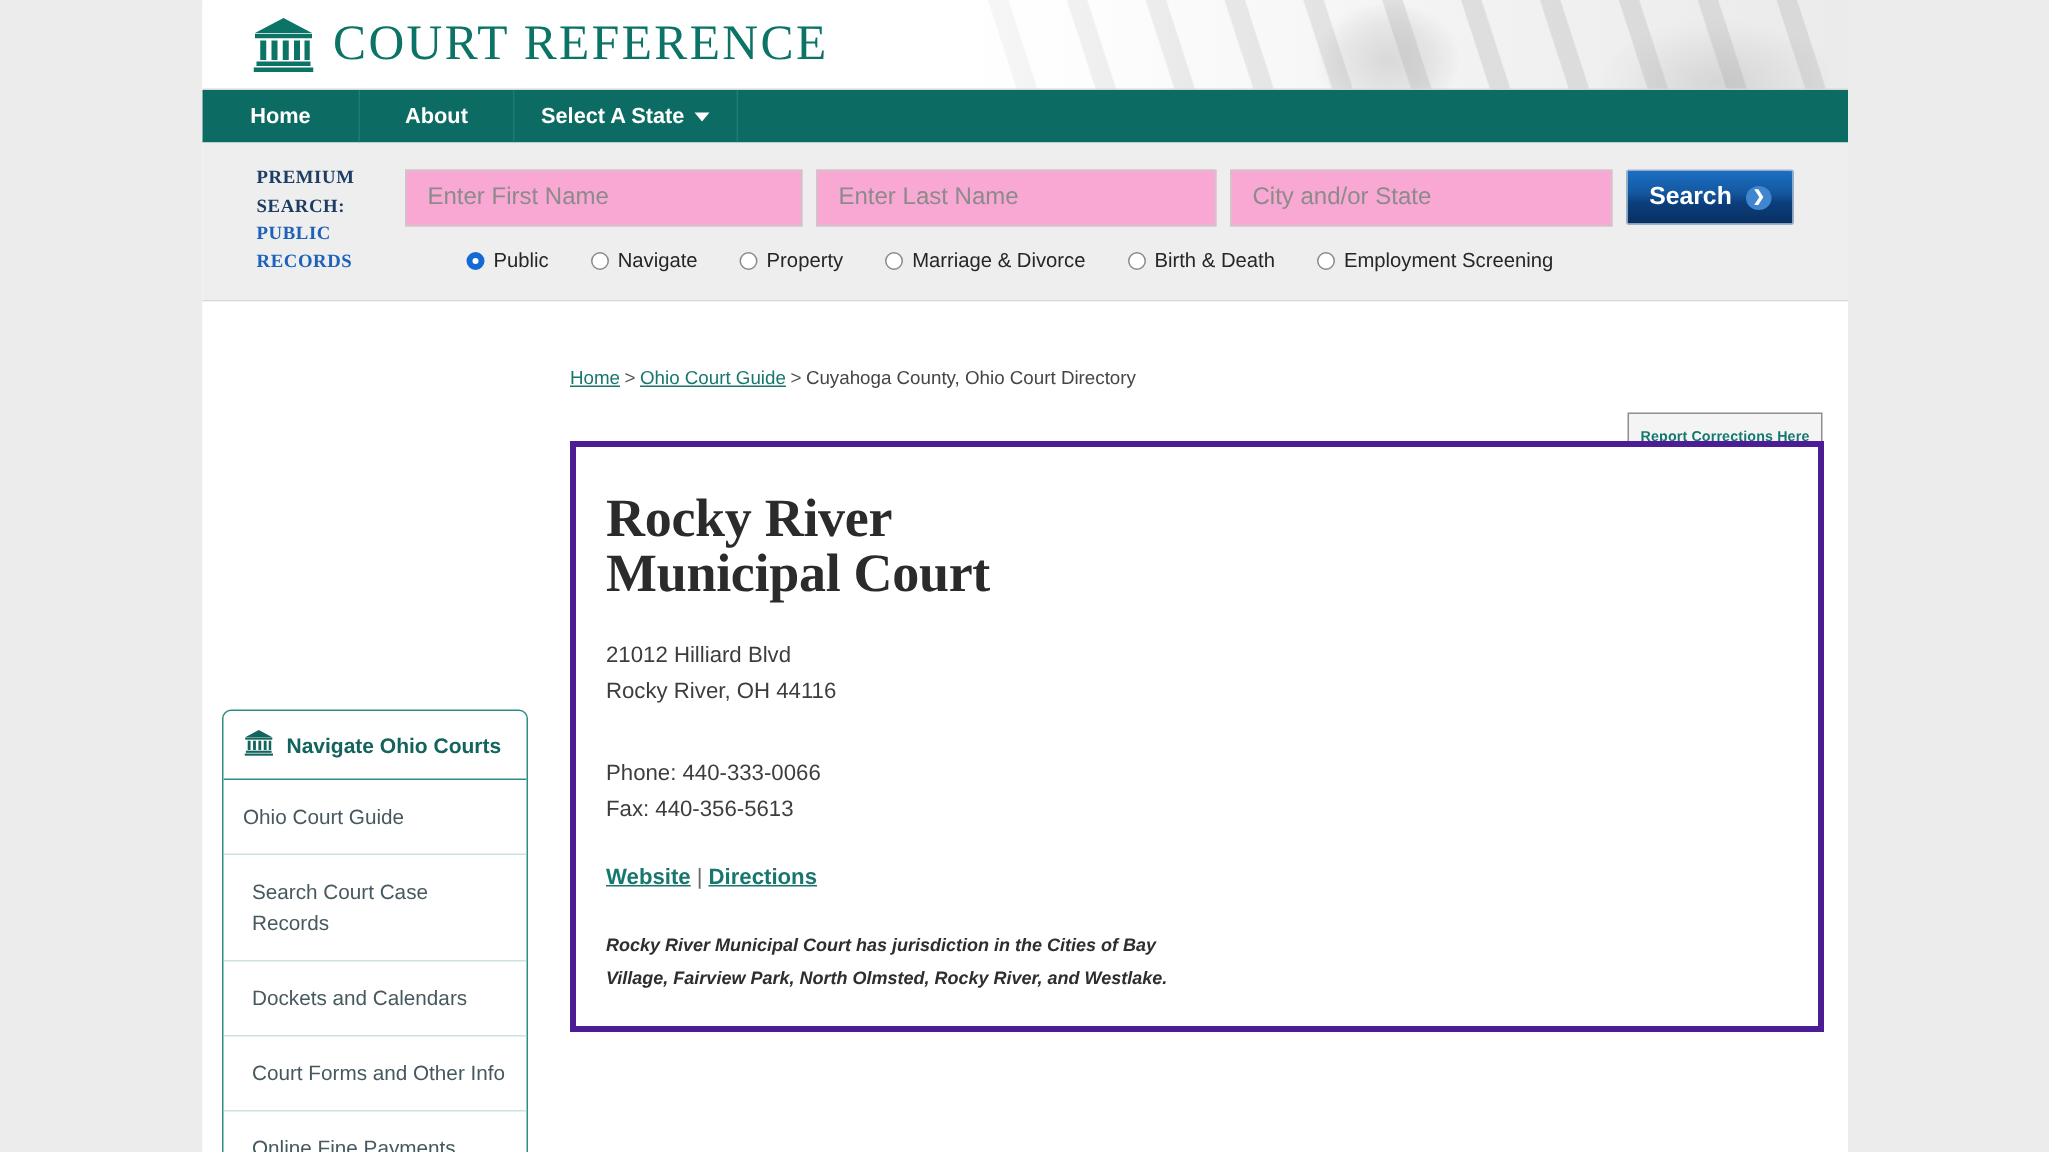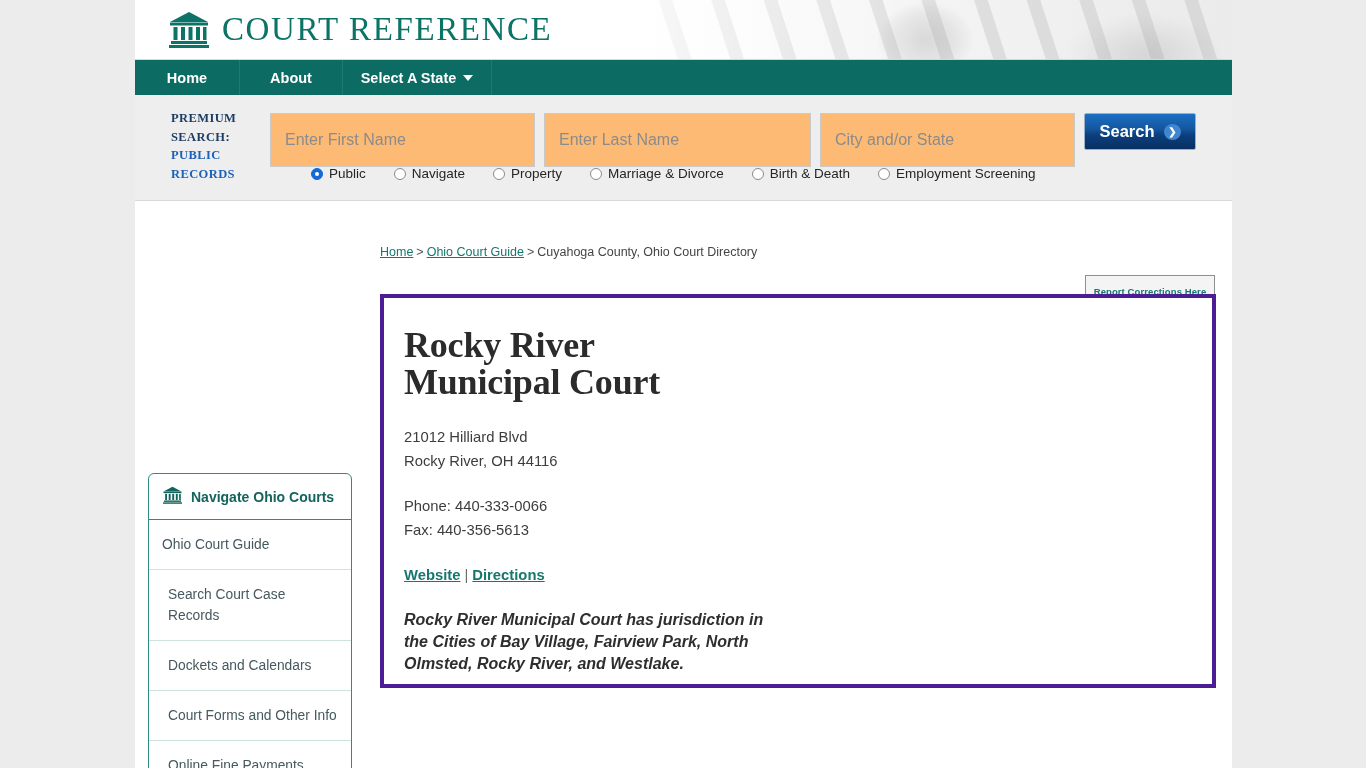--- a/index.html
+++ b/index.html
@@ -140,23 +140,23 @@
 
   .search-fields {
     position: absolute;
     left: 135px;
     top: 18px;
     display: flex;
     gap: 9px;
     align-items: flex-start;
   }
   .sf-input {
-    height: 54px;
+    height: 38px;
     border: 1px solid #c9c9c9;
-    background: #fdba74;
+    background: #f9a8d4;
     box-sizing: border-box;
     font-size: 16px;
     color: #333;
     padding: 0 14px;
     font-family: "Liberation Sans", sans-serif;
     outline: none;
   }
   .sf-input::placeholder { color: #8b8b8b; }
   .sf-first { width: 265px; }
   .sf-last  { width: 267px; }
@@ -326,34 +326,34 @@
     color: #2b2b2b;
     letter-spacing: -.2px;
   }
   .court-block {
     padding-left: 20px;
     font-size: 14.8px;
     line-height: 24px;
     color: #3d3d3d;
   }
   .addr { margin-top: 24px; }
-  .phones { margin-top: 21px; }
+  .phones { margin-top: 31px; }
   .links { margin-top: 21px; font-weight: bold; }
   .links a {
     color: #17776e;
     text-decoration: underline;
     cursor: pointer;
   }
   .links .bar { color: #6a6a6a; margin: 0 4px; font-weight: normal; }
   .jurisdiction {
     margin-top: 22px;
     padding-right: 60px;
     font-weight: bold;
     font-style: italic;
-    font-size: 16px;
+    font-size: 12px;
     line-height: 22px;
     color: #2e2e2e;
     max-width: 380px;
   }
 
   .icon-bank { display: block; }
 </style>
 </head>
 <body>
 

